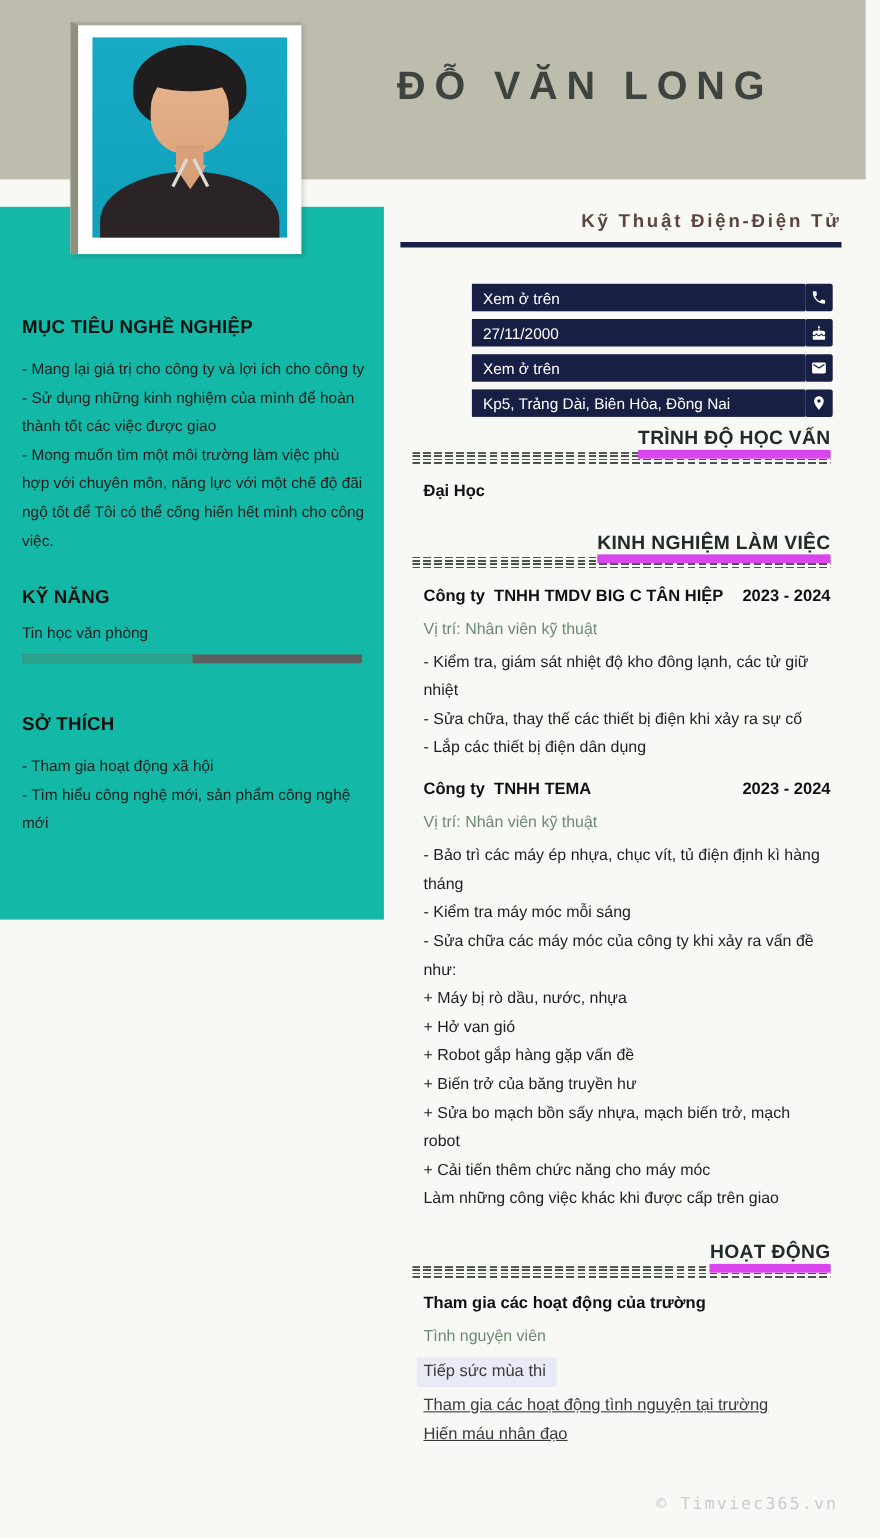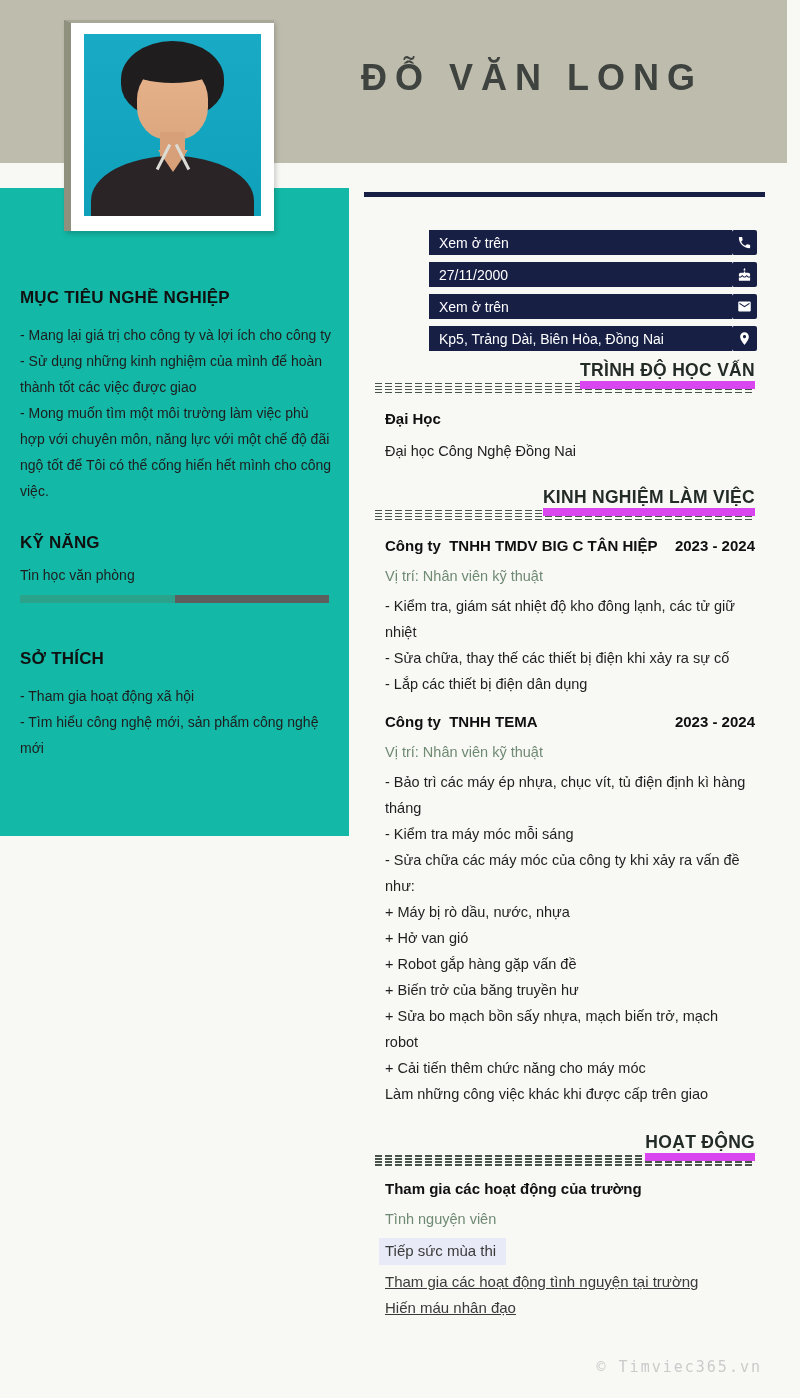--- a/index.html
+++ b/index.html
@@ -135,20 +135,21 @@
   </div>
   <div class="side-block hobby-block">
     <div class="side-h">SỞ THÍCH</div>
     <p class="side-p">- Tham gia hoạt động xã hội</p>
     <p class="side-p">- Tìm hiểu công nghệ mới, sản phẩm công nghệ mới</p>
   </div>
 </div>
 
 <div class="main">
 
+  <div class="job-title">Kỹ Thuật Điện-Điện Tử</div>
   <div class="title-rule"></div>
 
   <div class="contact">
     <div class="contact-row">
       <div class="contact-bar">Xem ở trên</div>
       <div class="contact-icon">
         <svg viewBox="0 0 24 24">
             <path d="M6.62 10.79c1.44 2.83 3.76 5.14 6.59 6.59l2.2-2.21c.27-.27.67-.36 1.02-.24 1.12.37 2.33.57 3.57.57.55 0 1 .45 1 1V20c0 .55-.45 1-1 1-9.39 0-17-7.61-17-17 0-.55.45-1 1-1h3.5c.55 0 1 .45 1 1 0 1.25.2 2.45.57 3.57.11.35.03.74-.25 1.02l-2.2 2.2z"></path>
           </svg>
       </div>
@@ -177,21 +178,20 @@
           </svg>
       </div>
     </div>
   </div>
 
   <div class="section" style="margin-top:8px;">
     <div class="sec-head"><span>TRÌNH ĐỘ HỌC VẤN</span></div>
     <div class="dash-band"></div>
     <div class="sec-body">
       <div class="edu-degree">Đại Học</div>
-      <div class="edu-school">Đại học Công Nghệ Đồng Nai</div>
     </div>
   </div>
 
   <div class="section">
     <div class="sec-head"><span>KINH NGHIỆM LÀM VIỆC</span></div>
     <div class="dash-band"></div>
     <div class="sec-body">
       <div class="job">
         <div class="job-header">
           <span class="job-company">Công ty  TNHH TMDV BIG C TÂN HIỆP</span>

